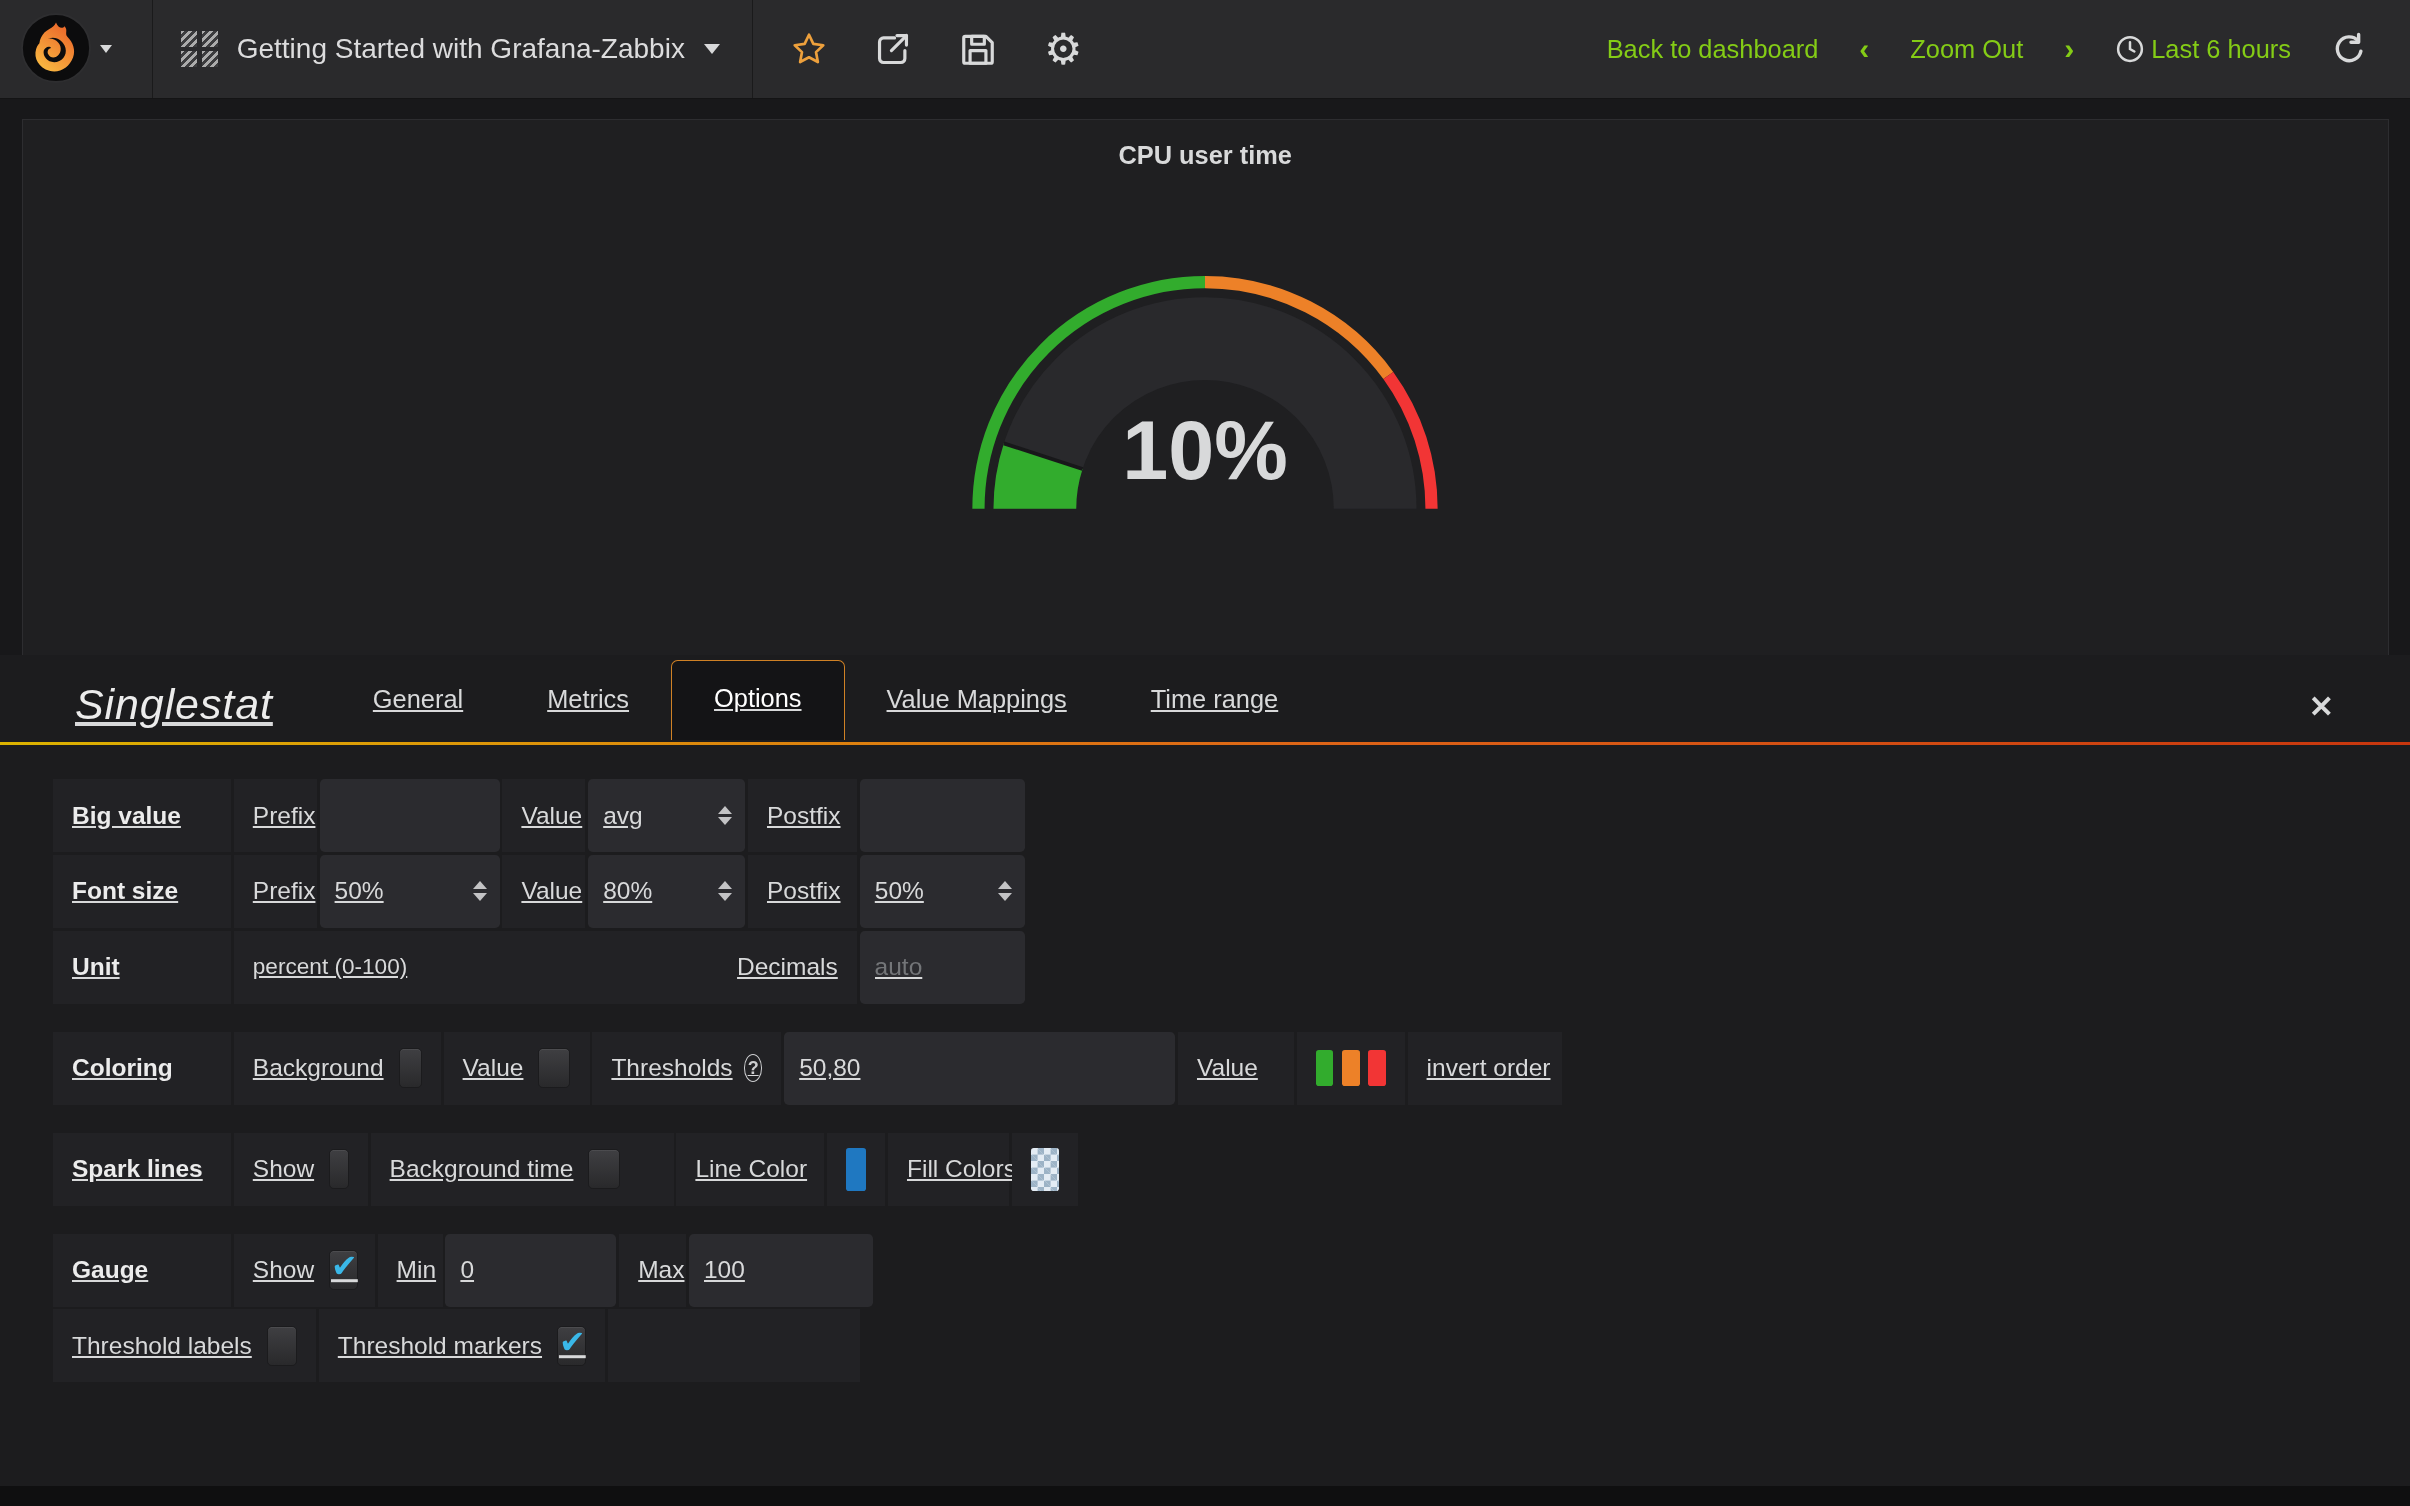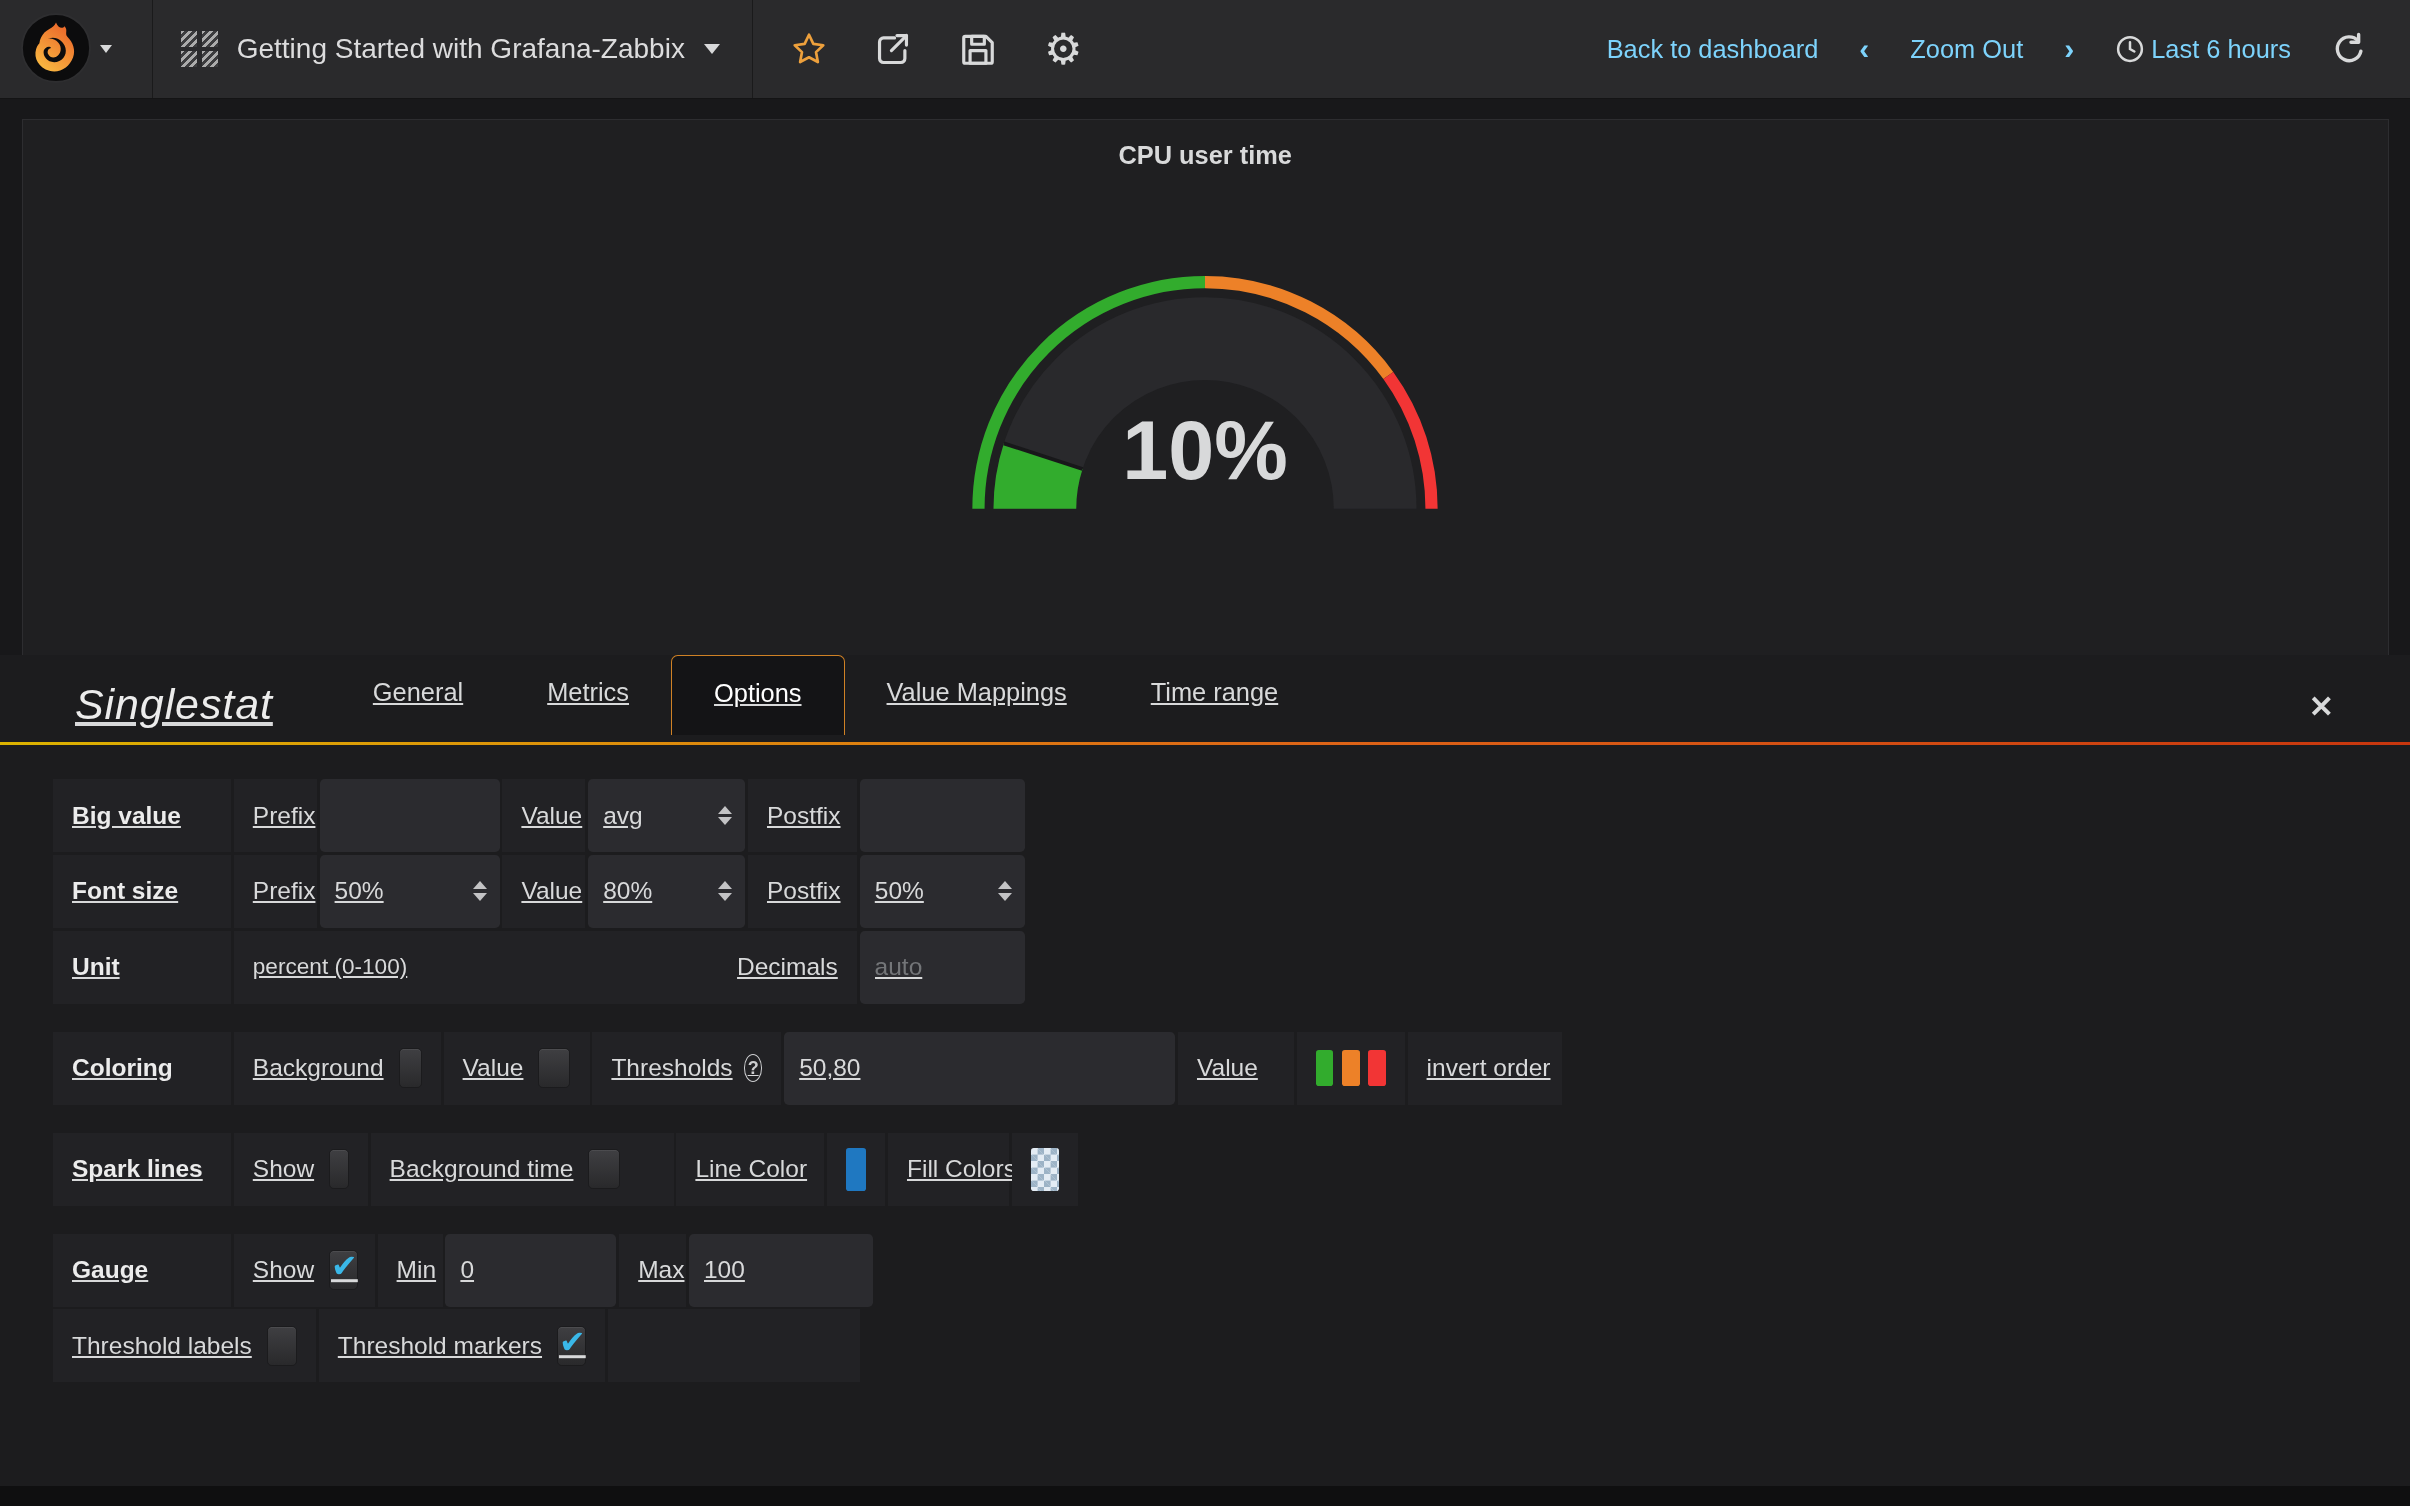--- a/index.html
+++ b/index.html
@@ -11,39 +11,39 @@
   .navbar { display:flex; align-items:center; height:99px; background:#2a2a2c; border-bottom:1.9px solid #141415; }
   .logo-box { display:flex; align-items:center; gap:9.4px; width:153px; height:100%; padding-left:21px; border-right:1.9px solid #1a1a1b; cursor:pointer; }
   .caret { width:0; height:0; border-left:8.5px solid transparent; border-right:8.5px solid transparent; border-top:10.4px solid #d8d9da; }
   .caret.small { border-left-width:6.6px; border-right-width:6.6px; border-top-width:8.5px; }
   .dash-title-btn { display:flex; align-items:center; gap:19px; height:100%; padding:0 32px 0 28px; cursor:pointer; }
   .grid-icon { display:grid; grid-template-columns:16px 16px; grid-template-rows:16px 16px; gap:4.7px; }
   .grid-icon i { display:block; background:repeating-linear-gradient(135deg,#ababab 0 2.8px,#3c3c3e 2.8px 5.6px); }
   .dash-title { font-size:28px; color:#dcdcdd; }
   .nav-icons { display:flex; align-items:center; gap:47px; height:100%; padding:0 38px; border-left:1.9px solid #1a1a1b; }
   .icon-btn { display:flex; align-items:center; justify-content:center; cursor:pointer; background:none; border:none; }
-  .nav-right { margin-left:auto; display:flex; align-items:center; gap:41px; padding-right:45px; font-size:25.4px; color:#7dd3fc; }
+  .nav-right { margin-left:auto; display:flex; align-items:center; gap:41px; padding-right:45px; font-size:25.4px; color:#84cc16; }
   .nav-text-btn { cursor:pointer; white-space:nowrap; }
   .chev { font-size:30px; font-weight:700; cursor:pointer; line-height:1; }
   .time-btn { display:flex; align-items:center; gap:6px; cursor:pointer; }
   .glyph-gear { font-size:43px; color:#d8d9da; line-height:1; }
 
   
   .dash-area { height:556px; background:#18181a; padding:20px 21.7px 0 21.7px; }
   .panel { width:2367px; height:565px; background:#1f1f21; border:0.9px solid #2d2d30; display:flex; flex-direction:column; align-items:center; }
   .panel-title { margin-top:21px; font-size:25.4px; font-weight:700; color:#d8d9da; cursor:pointer; }
   .gauge-svg { margin-top:83px; }
   .gauge-value { font-size:88px; font-weight:700; fill:#d8d9da; }
 
   
   .editor { min-height:831px; background:#1c1c1e;text-decoration:underline; }
   .editor-header { position:relative; height:90px; padding-left:75px; display:flex; align-items:flex-end; }
   .tab-underline { position:absolute; left:0; right:0; bottom:0; height:2.8px; background:linear-gradient(90deg,#dcb300 0%,#dd6417 55%,#c7360e 100%); z-index:1; }
   .panel-type { font-style:italic; font-size:43px; color:#ececec; align-self:center; margin-top:9.4px; letter-spacing:0.9px; }
-  .tabs { display:flex; align-items:flex-start; margin-left:58px; height:100%; }
+  .tabs { display:flex; align-items:center; margin-left:58px; height:100%; }
   .tab { padding:22.6px 42px 24.5px 42px; font-size:25.4px; color:#d8d9da; cursor:pointer; position:relative; }
   .tab.active { background:#141416; border:0.9px solid #cf8125; border-bottom:none; border-radius:6.6px 6.6px 0 0; z-index:2; color:#ffffff; padding-bottom:27px; }
   .editor-close { position:absolute; right:77px; top:34px; font-size:30px; font-weight:700; color:#d8d9da; cursor:pointer; }
 
   .form { padding:34px 0 0 53px; }
   .fgroup { margin-bottom:28px; }
   .frow { display:flex; gap:2.8px; margin-bottom:2.8px; }
   .cell { background:#222225; height:73px; display:flex; align-items:center; padding:0 19px; font-size:24.5px; color:#d8d9da; }
   .cell.sec { font-weight:700; color:#ececec; }
   .cell.inputc { background:#2b2b2f; border-radius:4.7px; padding:0 15px; }

